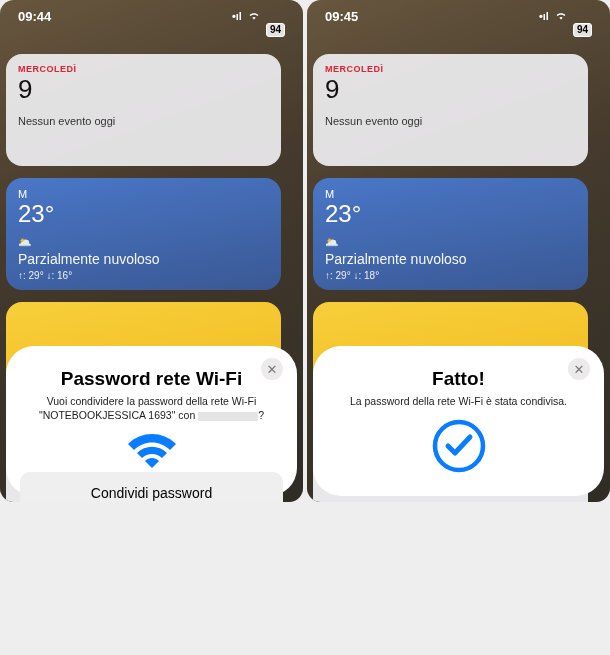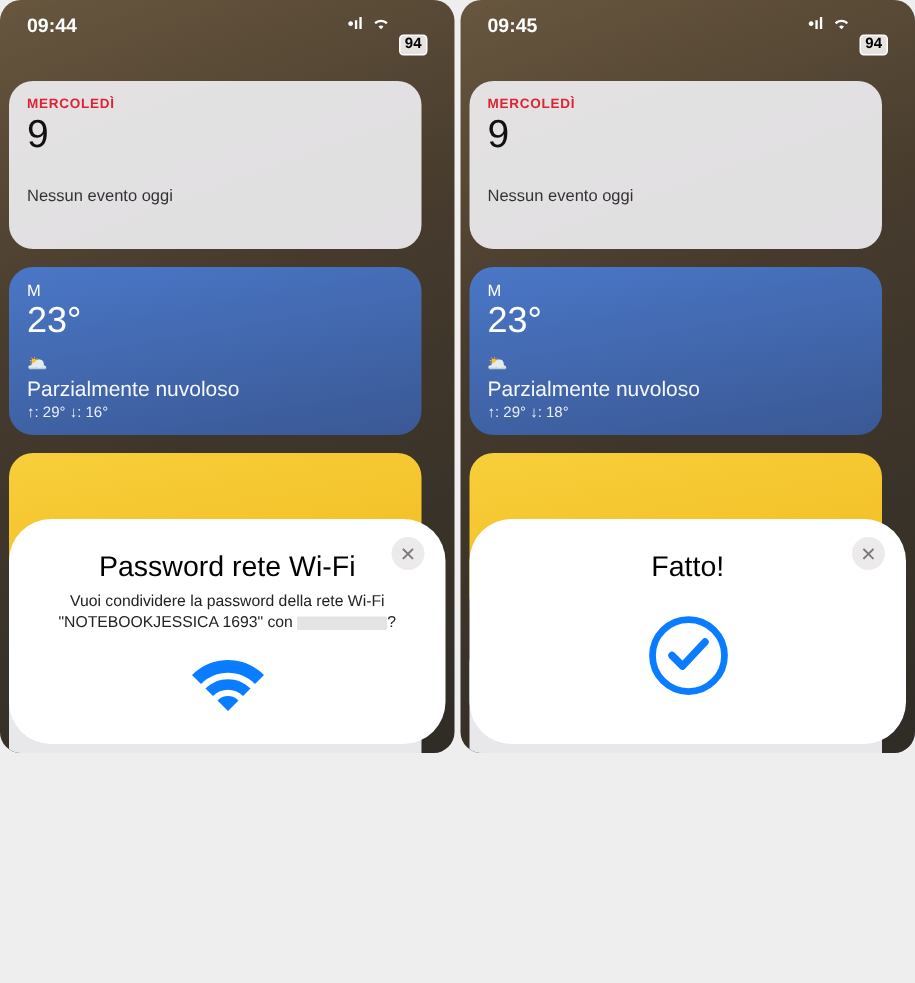--- a/index.html
+++ b/index.html
@@ -7,34 +7,34 @@
   .phone { flex: 1; height: 502px; background: linear-gradient(160deg,#a08560 0%,#6b5a45 40%,#49443a 100%); border-radius: 14px; position: relative; overflow: hidden; }
   .dimmer { position: absolute; inset: 0; background: rgba(0,0,0,0.35); }
   .status-bar { position: absolute; top: 0; left: 0; right: 0; height: 32px; display: flex; justify-content: space-between; align-items: center; padding: 0 18px; color: #fff; font-size: 13px; font-weight: 600; z-index: 2; }
   .status-right { display: flex; align-items: center; gap: 5px; font-size: 11px; }
   .battery { border: 1px solid #fff; border-radius: 3px; padding: 0 3px; font-size: 10px; line-height: 12px; background: rgba(255,255,255,0.85); color: #000; font-weight: 700; margin-top: 28px; }
   .widgets { position: absolute; top: 54px; left: 6px; right: 22px; display: grid; grid-template-columns: 1fr; gap: 12px; z-index: 1; }
   .widget { border-radius: 16px; padding: 10px 12px; height: 112px; color: #2a2a2a; font-size: 11px; position: relative; overflow: hidden; }
   .w-cal { background: rgba(242,242,245,0.9); }
   .w-cal .day { color: #d23; font-size: 9px; font-weight: 700; letter-spacing: 0.5px; }
   .w-cal .num { font-size: 26px; font-weight: 400; color: #111; line-height: 1; margin-top: 2px; }
-  .w-cal .ev { font-size: 11px; color: #333; margin-top: 22px; line-height: 1.3; }
+  .w-cal .ev { font-size: 11px; color: #333; margin-top: 12px; line-height: 1.3; }
   .w-weather { background: linear-gradient(170deg,#4a77c7,#3a5894); color: #fff; }
   .w-weather .temp { font-size: 24px; font-weight: 300; }
   .w-weather .cond { font-size: 14px; margin-top: 22px; line-height: 1.3; opacity: 0.95; }
   .w-weather .hilo { font-size: 10px; margin-top: 2px; opacity: 0.9; }
   .w-yellow { background: linear-gradient(170deg,#f7cf3a,#f2b91e); }
   .w-battery { background: rgba(242,242,245,0.95); display: flex; flex-direction: column; }
   .ring { width: 42px; height: 42px; border-radius: 50%; border: 4px solid #2bd65a; display: flex; align-items: center; justify-content: center; margin-top: 2px; }
   .ring span { font-size: 14px; color: #555; }
   .w-battery .pct { font-size: 24px; font-weight: 400; color: #111; margin-top: auto; }
   
   .sheet { position: absolute; left: 6px; right: 6px; bottom: 6px; top: 346px; background: #fff; border-radius: 28px; z-index: 3; padding: 22px 14px 12px; display: flex; flex-direction: column; align-items: center; }
   .close { position: absolute; top: 12px; right: 14px; width: 22px; height: 22px; border-radius: 50%; background: #eceaea; color: #7a7a7a; display: flex; align-items: center; justify-content: center; font-size: 13px; line-height: 1; cursor: pointer; }
-  .sheet h2 { font-size: 19px; font-weight: 400; color: #000; }
+  .sheet h2 { font-size: 19px; font-weight: 700; color: #000; }
   .sheet p { font-size: 10.5px; color: #222; text-align: center; margin-top: 4px; line-height: 1.35; max-width: 240px; }
   .sheet .redacted { display: inline-block; background: #e4e4e4; width: 60px; height: 9px; vertical-align: middle; border-radius: 1px; }
   .icon-zone { flex: 1; display: flex; align-items: center; justify-content: center; }
   .action-btn { width: 100%; background: #efefef; border: none; border-radius: 10px; padding: 13px 0; font-size: 14px; font-weight: 500; color: #000; cursor: pointer; }
   .wifi-svg { width: 64px; height: 50px; }
   .check-svg { width: 56px; height: 56px; }
   .cloud-ico { position:absolute; left:12px; top:58px; font-size:11px; }
 </style>
 </head>
 <body>
@@ -79,20 +79,21 @@
     <h2>Password rete Wi-Fi</h2>
     <p>
       <span>Vuoi condividere la password della rete Wi-Fi</span><br>
       <span>"NOTEBOOKJESSICA 1693" con</span> <span class="redacted"></span><span>?</span>
     </p>
     <div class="icon-zone">
       <svg class="wifi-svg" viewBox="0 0 64 50">
         <path d="M32 46 l-7 -7 c3.9-3.9 10.1-3.9 14 0 l-7 7z M14 28 l-6 -6 c13.3-13.3 34.7-13.3 48 0 l-6 6 c-10-10 -26-10 -36 0z M22 36 l-5 -5 c8.3-8.3 21.7-8.3 30 0 l-5 5 c-5.5-5.5 -14.5-5.5 -20 0z" fill="#0a7cff"></path>
       </svg>
     </div>
+    <button class="action-btn">Condividi password</button>
   </div>
 </div>
 
 <div class="phone">
   <div class="status-bar">
     <span>09:45</span>
     <span class="status-right">
       <span>•ıl</span>
       <span>
         <svg width="14" height="10" viewBox="0 0 24 18">
@@ -120,20 +121,21 @@
       <div class="ring">
           <span>📱</span>
         </div>
       <div class="pct">94%</div>
     </div>
   </div>
   <div class="dimmer"></div>
   <div class="sheet">
     <div class="close">✕</div>
     <h2>Fatto!</h2>
+    <p>La password della rete Wi-Fi è stata condivisa.</p>
     <div class="icon-zone">
       <svg class="check-svg" viewBox="0 0 56 56">
         <circle cx="28" cy="28" r="24" fill="none" stroke="#0a7cff" stroke-width="4.5"></circle>
         <path d="M17 28 l7 7 l15 -16" fill="none" stroke="#0a7cff" stroke-width="5" stroke-linecap="round" stroke-linejoin="round"></path>
       </svg>
     </div>
   </div>
 </div>
 
 </body></html>

